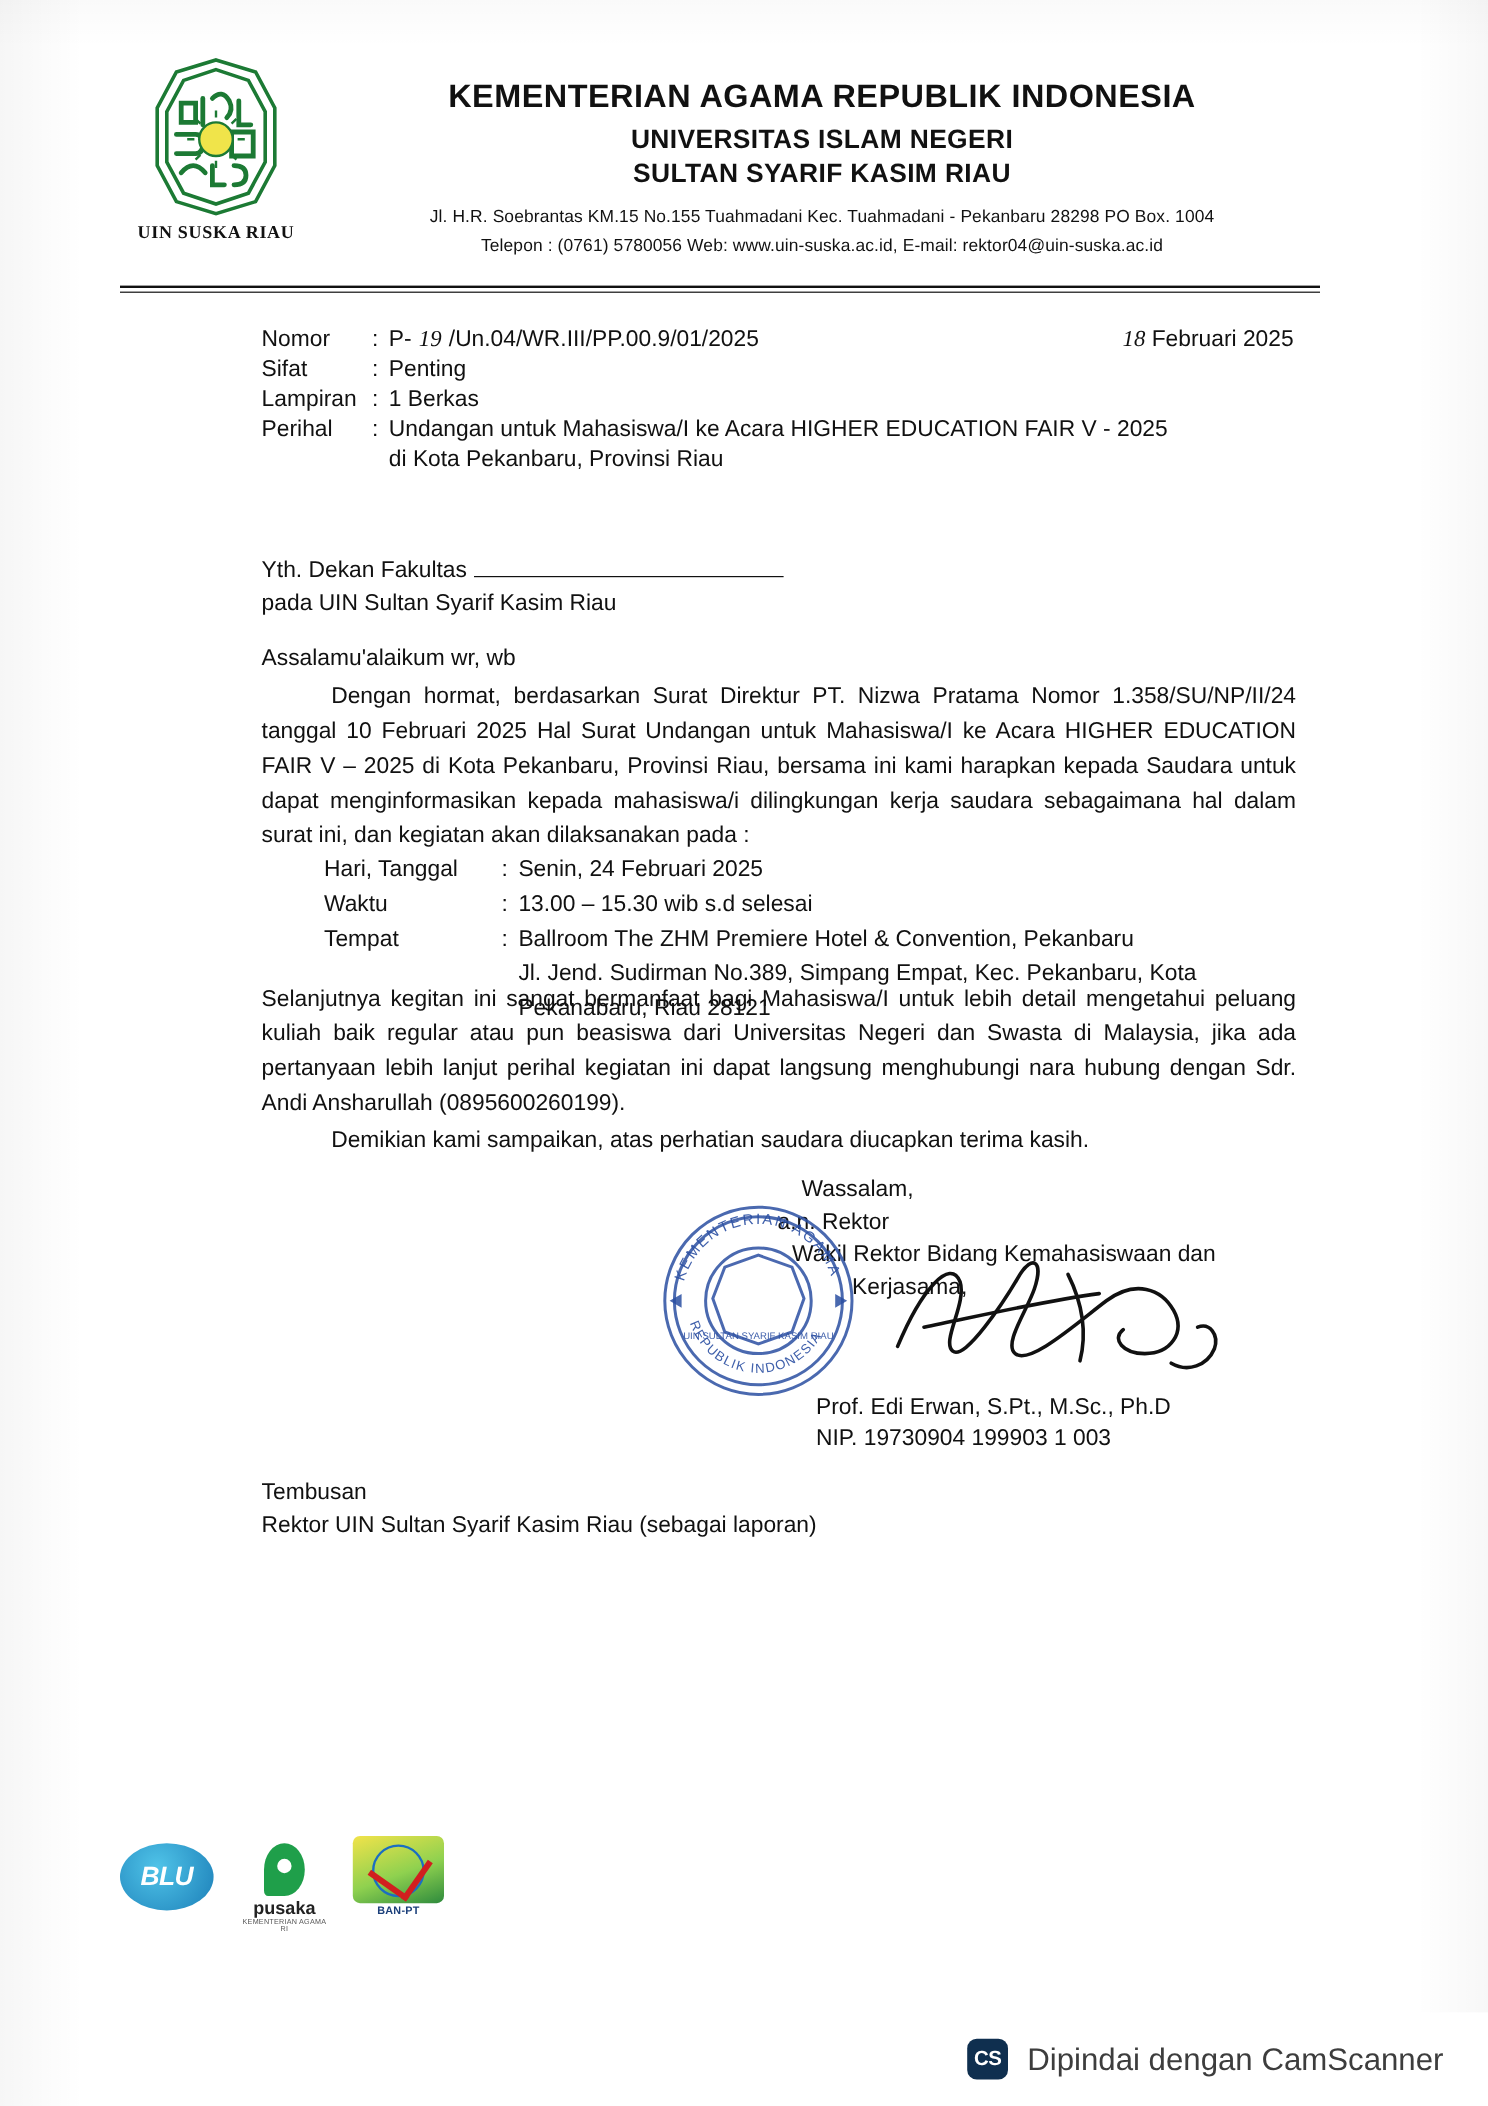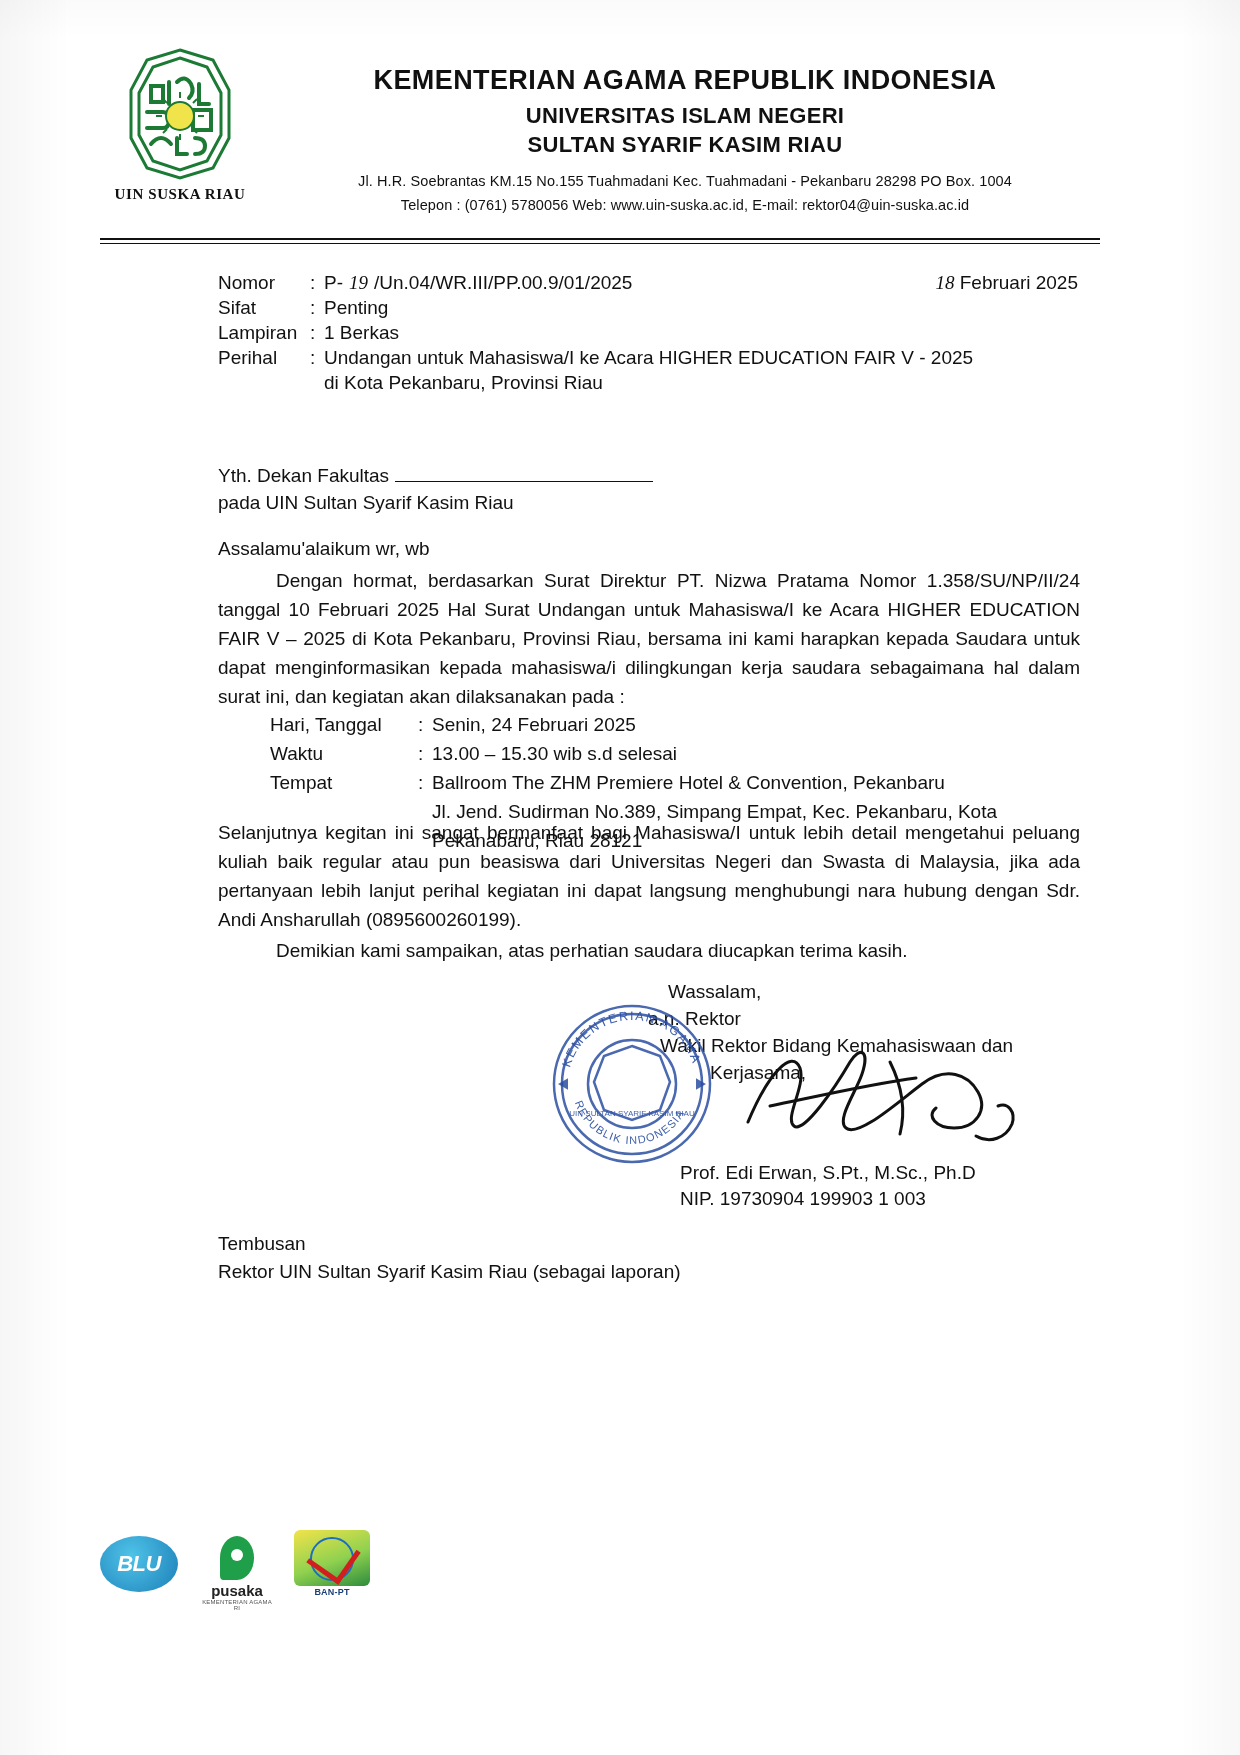--- a/index.html
+++ b/index.html
@@ -548,13 +548,17 @@
           <div class="check"></div>
         </div>
         <div class="banpt-text">BAN-PT</div>
       </div>
     </div>
 
   </div>
 
   <div class="scan-shade"></div>
 
+  <div class="camscanner">
+    <div class="cs-badge">CS</div>
+    <div class="cs-text">Dipindai dengan CamScanner</div>
+  </div>
 </div>
 
 </body></html>

